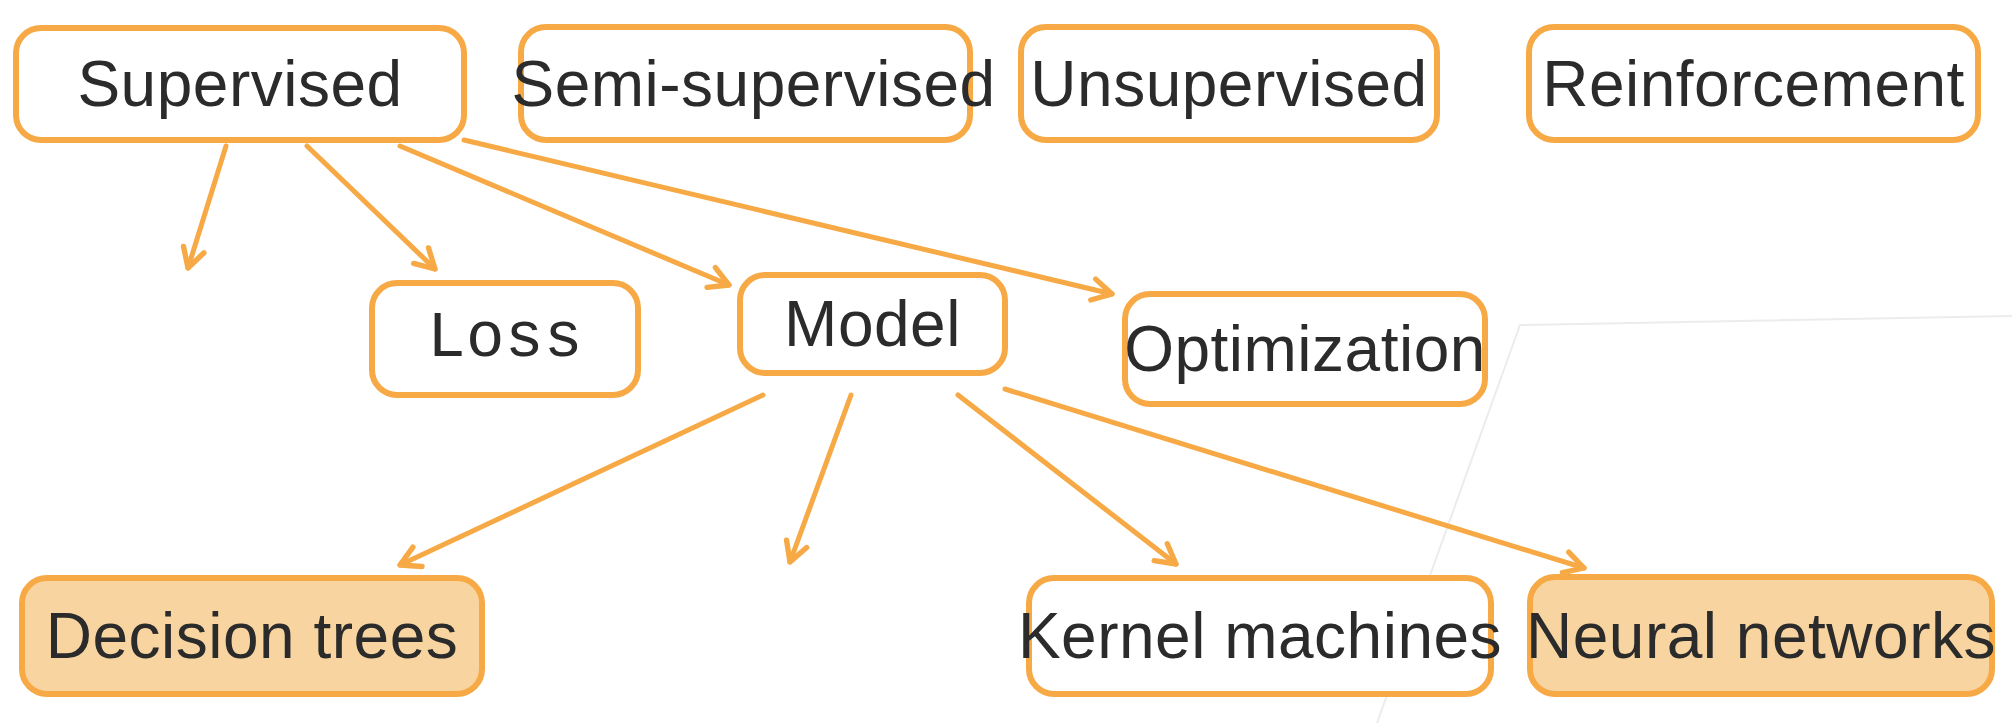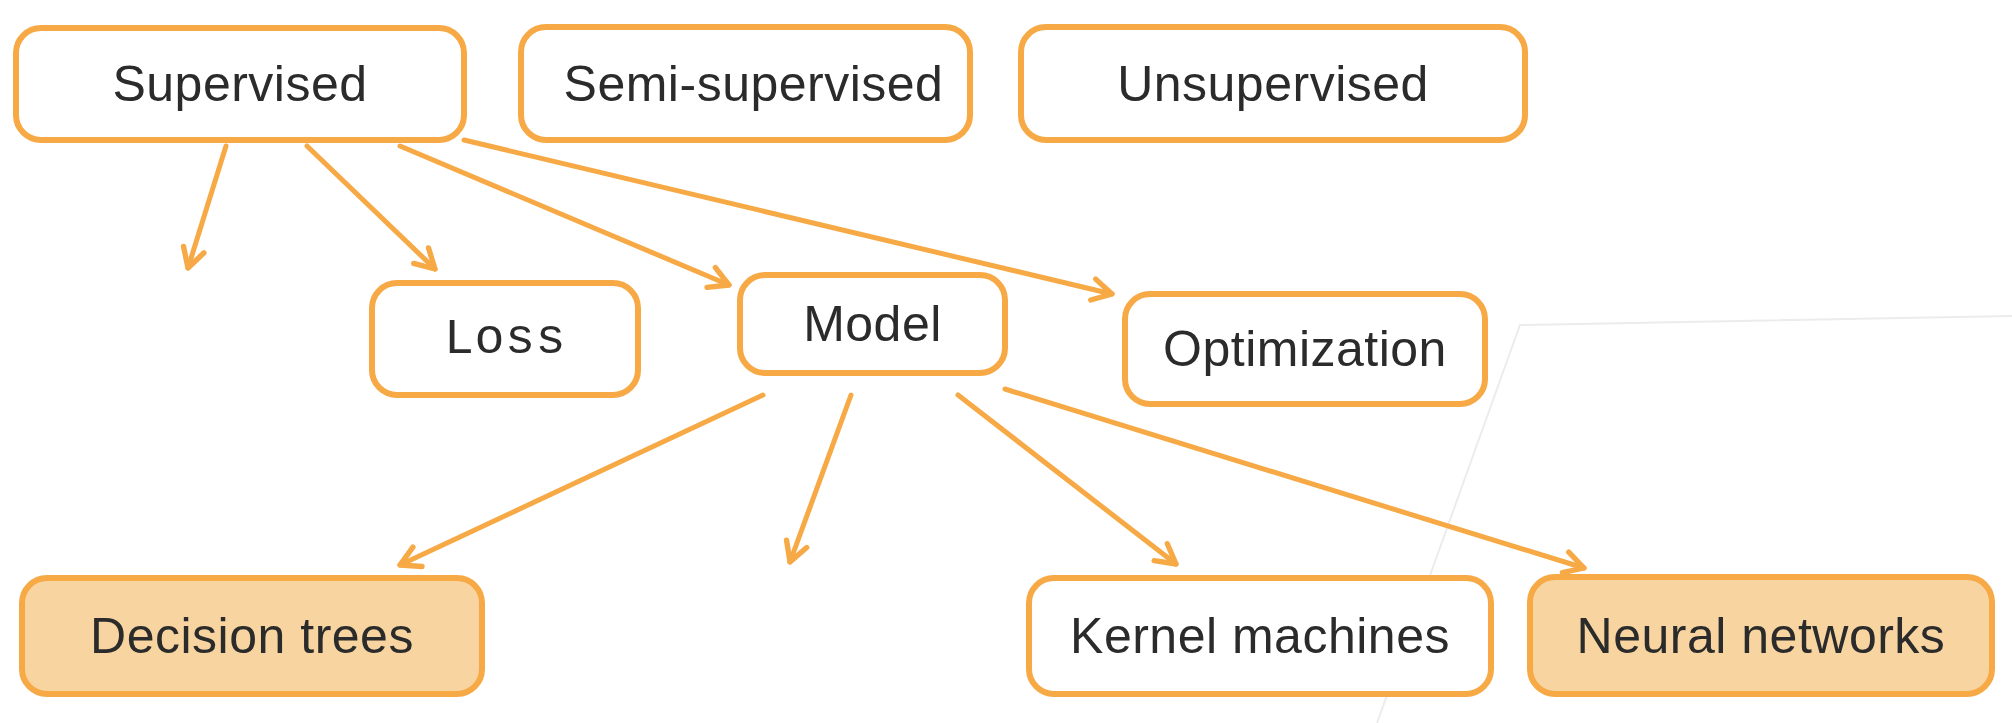--- a/index.html
+++ b/index.html
@@ -46,36 +46,36 @@
     stroke-width: 2;
     fill: none;
   }
   .node {
     position: absolute;
     box-sizing: border-box;
     border: 6px solid var(--accent);
     border-radius: 28px;
     background: #ffffff;
     color: var(--text);
-    font-size: 50px;
+    font-size: 64px;
     font-weight: 300;
     letter-spacing: 0.5px;
     display: flex;
     align-items: center;
     justify-content: center;
     white-space: nowrap;
   }
   .node.filled {
     background: var(--node-fill);
     text-align: right;
   }
   
   #n-supervised      { left: 13px;   top: 25px;  width: 454px; height: 118px; }
   #n-semi-supervised { left: 518px;  top: 24px;  width: 455px; height: 119px; padding-left: 16px; }
-  #n-unsupervised    { left: 1018px; top: 24px;  width: 510px; height: 119px; text-align: right; }
+  #n-unsupervised    { left: 1018px; top: 24px;  width: 422px; height: 119px; text-align: right; }
   #n-reinforcement   { left: 1526px; top: 24px;  width: 455px; height: 119px; }
   
   #n-objective       { left: 20px;   top: 280px; width: 286px; height: 116px; }
   #n-loss            { left: 369px;  top: 280px; width: 272px; height: 118px; font-family: Liberation Mono, monospace; }
   #n-model           { left: 737px;  top: 272px; width: 271px; height: 104px; }
   #n-optimization    { left: 1122px; top: 272px; width: 366px; height: 116px; margin-top: 19px; }
   
   #n-decision-trees  { left: 19px;   top: 575px; width: 466px; height: 122px; }
   #n-linear-methods  { left: 520px;  top: 574px; width: 474px; height: 123px; }
   #n-kernel-machines { left: 1026px; top: 575px; width: 468px; height: 122px; }
@@ -108,20 +108,23 @@
 
   <div class="node" id="n-supervised">
     <span>Supervised</span>
   </div>
   <div class="node" id="n-semi-supervised">
     <span>Semi-supervised</span>
   </div>
   <div class="node" id="n-unsupervised">
     <span>Unsupervised</span>
   </div>
+  <div class="node" id="n-reinforcement">
+    <span>Reinforcement</span>
+  </div>
 
   <div class="node" id="n-loss">
     <span>Loss</span>
   </div>
   <div class="node" id="n-model">
     <span>Model</span>
   </div>
   <div class="node" id="n-optimization">
     <span>Optimization</span>
   </div>

